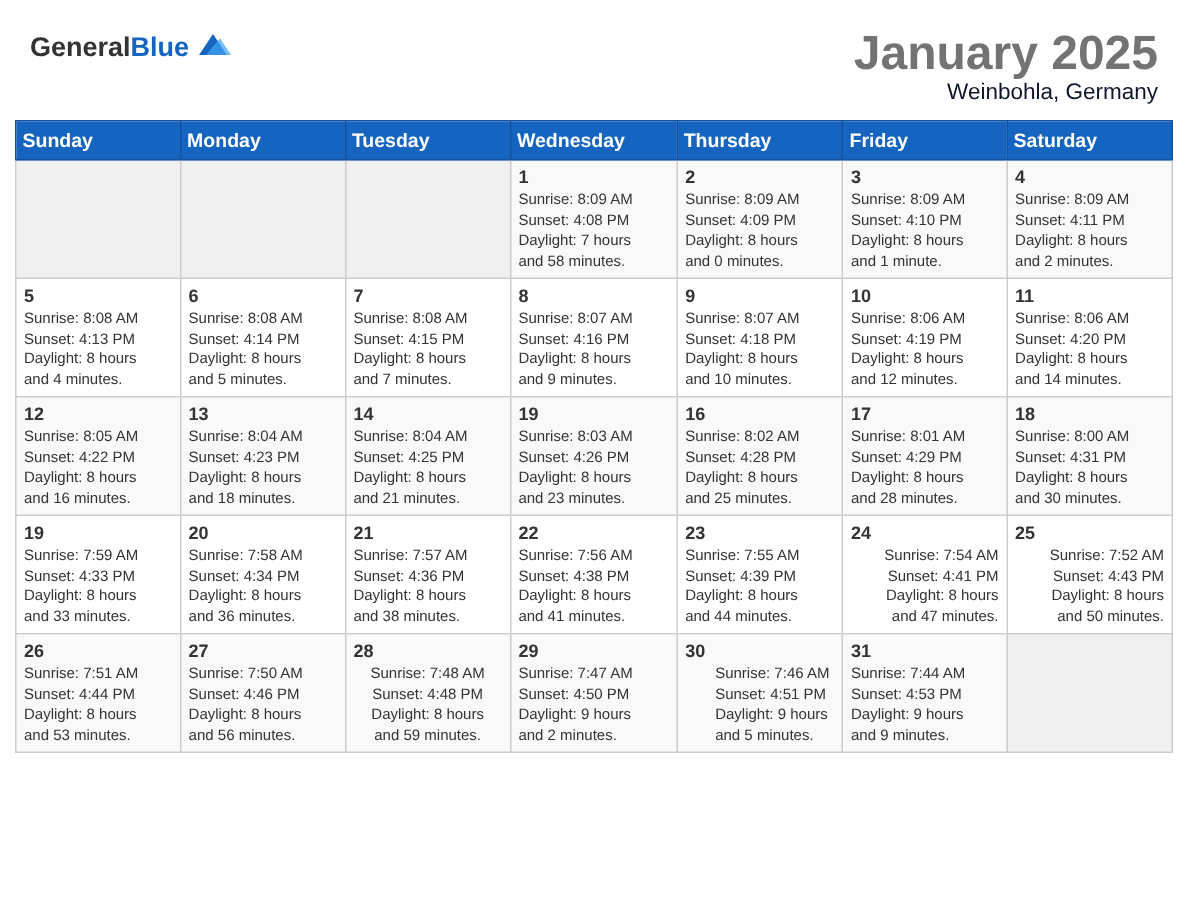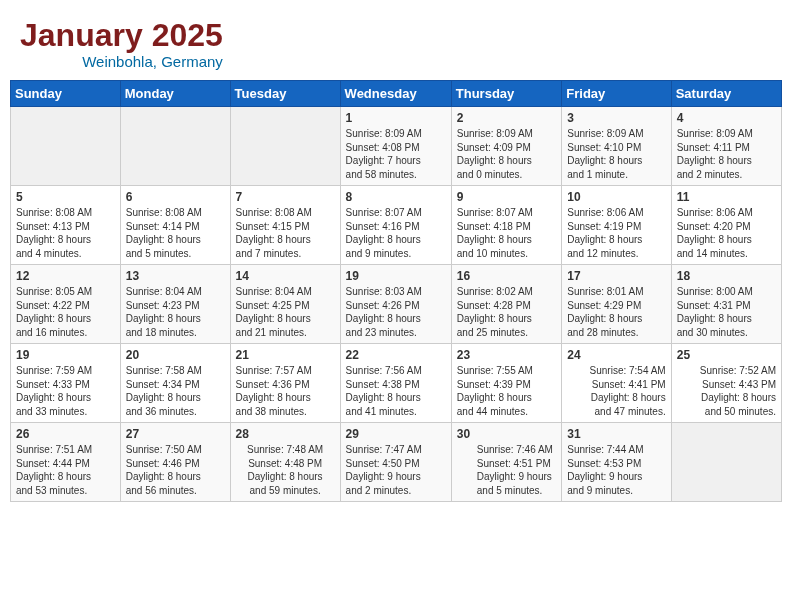--- a/index.html
+++ b/index.html
@@ -32,26 +32,26 @@
       width: 28px;
       height: 28px;
       margin-left: 2px;
     }
     .title-area {
       text-align: right;
     }
     .month-year {
       font-size: 32px;
       font-weight: bold;
-      color: #7f1d1d;
+      color: #737373;
       line-height: 1.1;
     }
     .location {
       font-size: 15px;
-      color: #0369a1;
+      color: #0f172a;
     }
     .calendar {
       width: 100%;
       border-collapse: collapse;
       margin-top: 6px;
     }
     .calendar thead th {
       background: #1565c0;
       color: #fff;
       font-size: 13px;
@@ -87,20 +87,33 @@
       color: #333;
     }
     .empty-cell {
       background: #f0f0f0 !important;
     }
   </style>
 </head>
 <body>
 
 <div class="header-area">
+  <div class="logo">
+    <div>
+      <div style="display:flex;align-items:center;">
+        <span class="logo-text">
+          <span class="logo-general">General</span><span class="logo-blue">Blue</span>
+        </span>
+        <svg class="logo-icon" viewBox="0 0 30 30">
+          <polygon points="5,20 15,5 25,20" fill="#1565c0"></polygon>
+          <polygon points="10,20 20,8 28,20" fill="#42a5f5" opacity="0.7"></polygon>
+        </svg>
+      </div>
+    </div>
+  </div>
   <div class="title-area">
     <div class="month-year">January 2025</div>
     <div class="location">Weinbohla, Germany</div>
   </div>
 </div>
 
 <table class="calendar">
   <thead>
     <tr>
     <th>Sunday</th>

